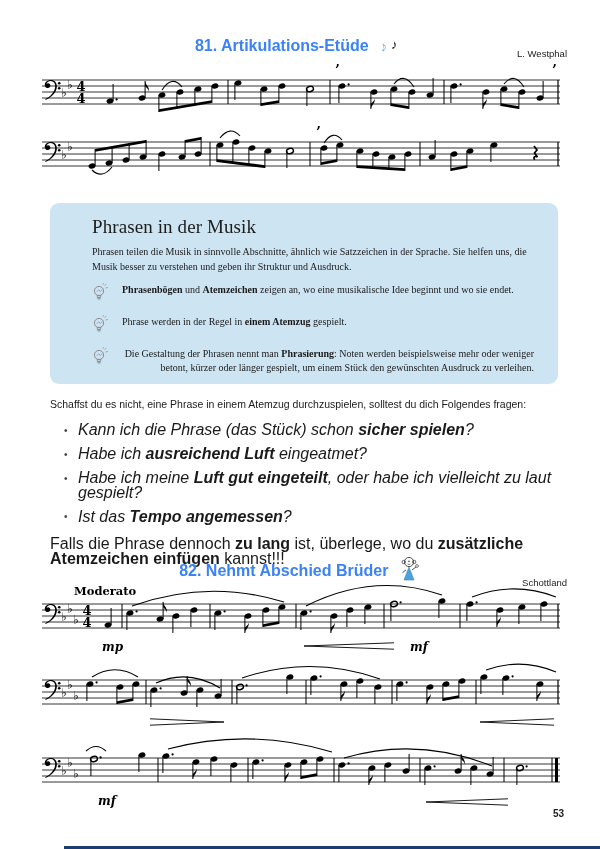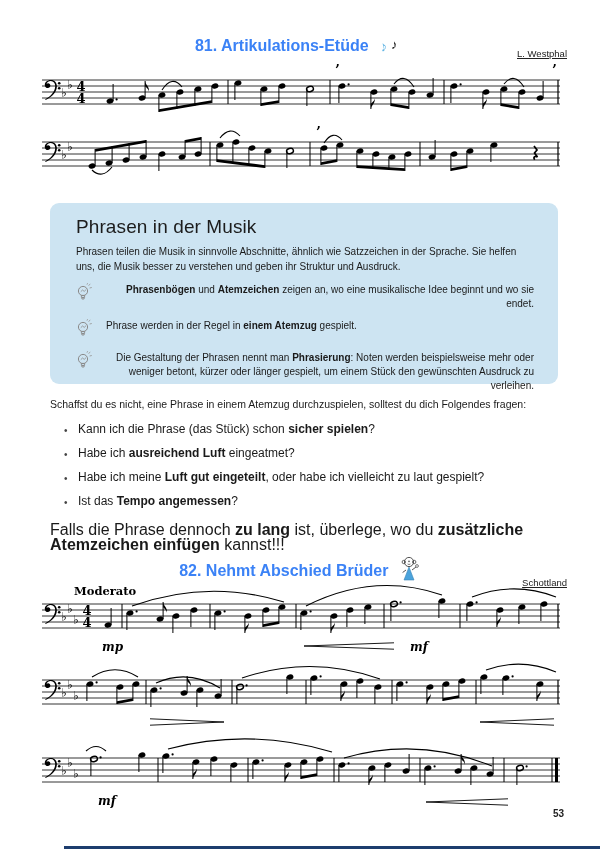--- a/index.html
+++ b/index.html
@@ -2,35 +2,35 @@
 <html><head>
 <meta charset="utf-8">
 <style>
   html,body{margin:0;padding:0;background:#fff;}
   #page{position:relative;width:600px;height:849px;background:#fff;
         font-family:"Liberation Sans",sans-serif;color:#1a1a1a;overflow:hidden;}
   .abs{position:absolute;}
   
   .piece-title{width:100%;text-align:center;font-size:16px;font-weight:bold;color:#3b82f6;}
   .piece-title .ttl-icon{display:inline-block;vertical-align:middle;margin-left:6px;}
-  .credit{font-size:9.5px;color:#222;text-decoration:underline;}
+  .credit{font-size:9.5px;color:#222;}
   
   #infobox{left:50px;top:203px;width:508px;height:181px;background:#cde4f2;border-radius:9px;
-           box-sizing:border-box;padding:13px 24px 10px 26px;}
+           box-sizing:border-box;padding:13px 24px 10px 42px;font-family:Liberation Serif, serif;}
   #infobox h2{margin:0 0 7px 0;font-size:19px;font-weight:400;color:#1c1c1c;letter-spacing:0.1px;}
   #infobox p{margin:0 0 9px 0;font-size:10px;line-height:14.5px;}
   .tip-row{display:flex;align-items:flex-start;margin-bottom:8px;}
   .tip-icon{flex:0 0 30px;padding-top:0px;}
   .tip-text{font-size:10px;line-height:14px;text-align:right;}
   
   #questions{left:50px;top:397px;width:512px;font-size:10.5px;line-height:15px;}
   #questions .lead{margin:0 0 10px 0;}
   .q-row{display:flex;margin:0 0 8.5px 14px;}
   .q-bullet{flex:0 0 14px;color:#444;font-size:10px;padding-top:0.5px;}
-  .q-text{font-size:12px;}
+  .q-text{font-size:16px;font-style:italic;}
   .closing{margin-top:12px;font-size:16px;}
   
   .music-system{position:absolute;}
   .music-system svg{display:block;}
   
   #page-number{right:36px;top:808px;font-size:10px;color:#222;font-weight:bold;}
   #footer-bar{left:64px;right:0;bottom:0;height:3px;}
   b{font-weight:bold;}
 </style>
 </head>

